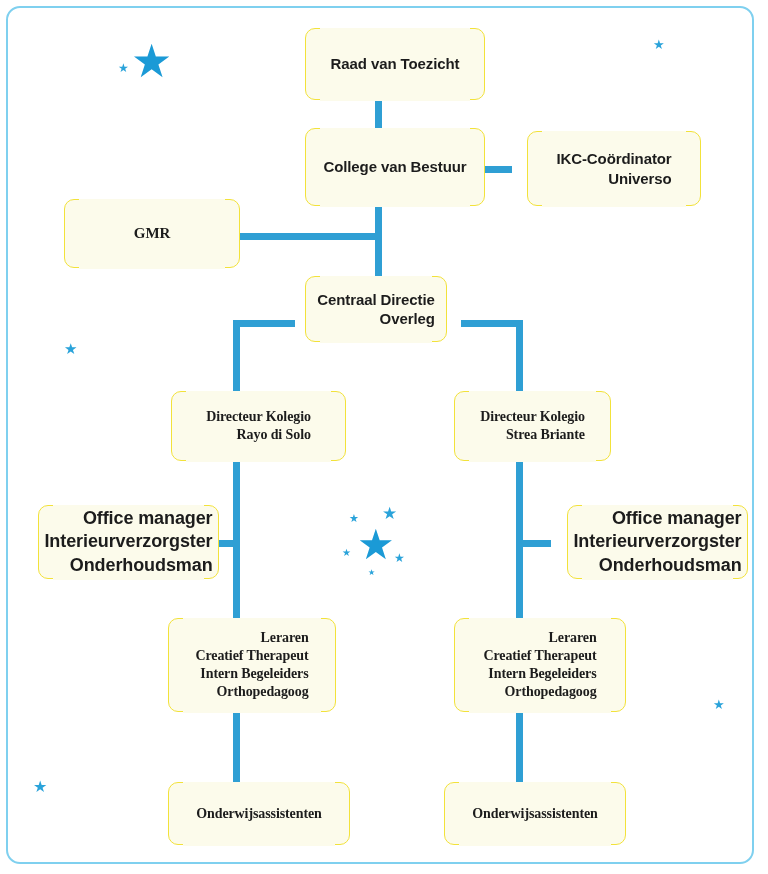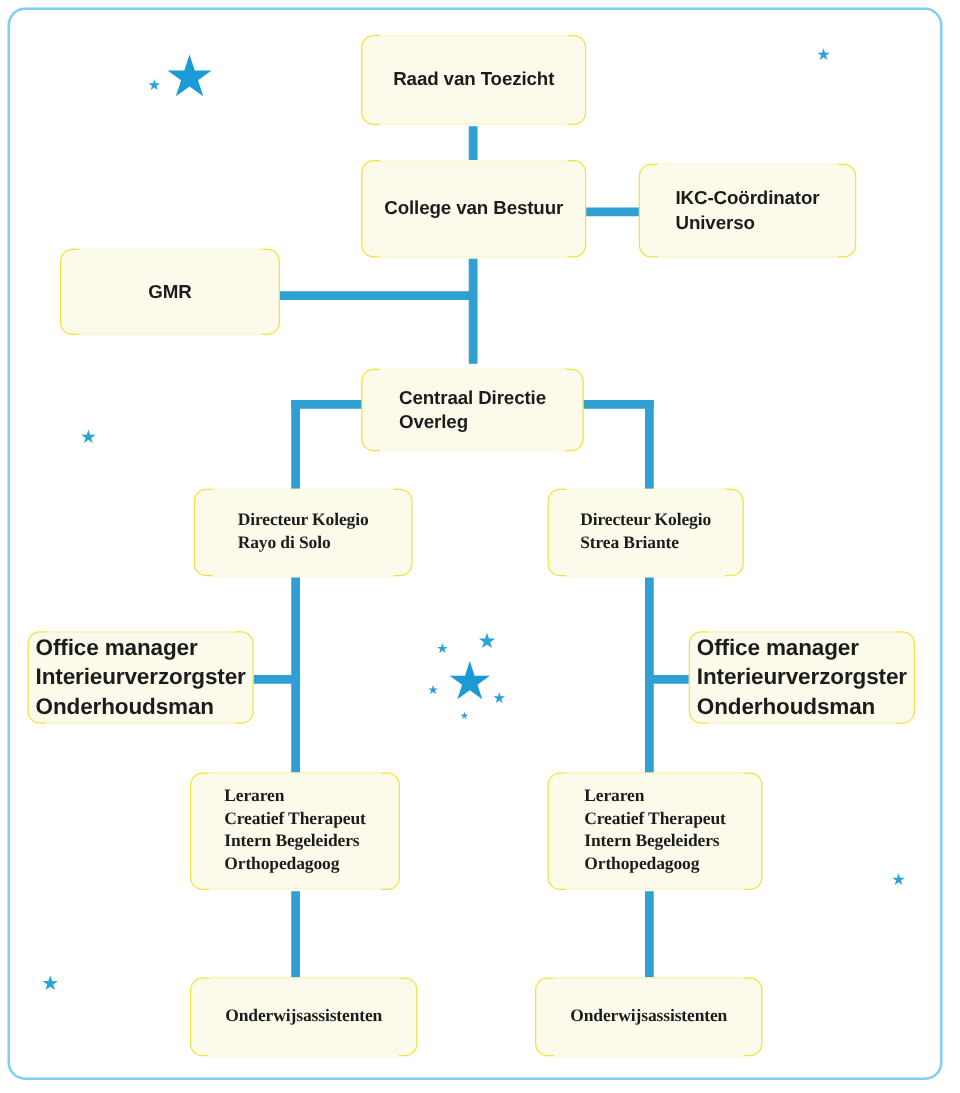--- a/index.html
+++ b/index.html
@@ -23,27 +23,28 @@
   .conn.v{width:7px;}
   .conn.h{height:7px;}
 
   
   .node{
     position:absolute;box-sizing:border-box;
     background:#fcfbeb;
     border:1.5px solid #f2e23a;
     border-radius:10px;
     display:flex;align-items:center;justify-content:center;
-    text-align:left;
+    text-align:right;
     color:#1c1c1c;
     font-weight:bold;
     line-height:1.28;
     letter-spacing:-0.1px;
     z-index:3;
     padding:4px 6px;
+    margin-left:16px;
   }
   
   .node::before,.node::after{
     content:"";position:absolute;pointer-events:none;
   }
   .node::before{
     left:14px;right:14px;top:-1.5px;height:1.5px;background:#fcfbeb;
   }
   .node::after{
     left:14px;right:14px;bottom:-1.5px;height:1.5px;background:#fcfbeb;
@@ -96,25 +97,25 @@
 
   <div class="node f15" style="left:511px;top:131px;width:174px;height:75px;">
     <span class="txt">IKC-Coördinator
 Universo</span>
   </div>
 
   <div class="node f15" style="left:289px;top:128px;width:180px;height:78px;">
     <span class="txt">College van Bestuur</span>
   </div>
 
-  <div class="node f15" style="left:48px;top:199px;width:176px;height:69px;">
+  <div class="node f15" style="left:48px;top:199px;width:176px;height:69px;font-family:Liberation Serif, serif;">
     <span class="txt">GMR</span>
   </div>
 
-  <div class="node f15" style="left:289px;top:295px;width:178px;height:66px;">
+  <div class="node f15" style="left:289px;top:276px;width:142px;height:66px;">
     <span class="txt">Centraal Directie
 Overleg</span>
   </div>
 
   <div class="node f14" style="left:155px;top:391px;width:175px;height:70px;">
     <span class="txt">Directeur Kolegio
 Rayo di Solo</span>
   </div>
 
   <div class="node f14" style="left:438px;top:391px;width:157px;height:70px;">

